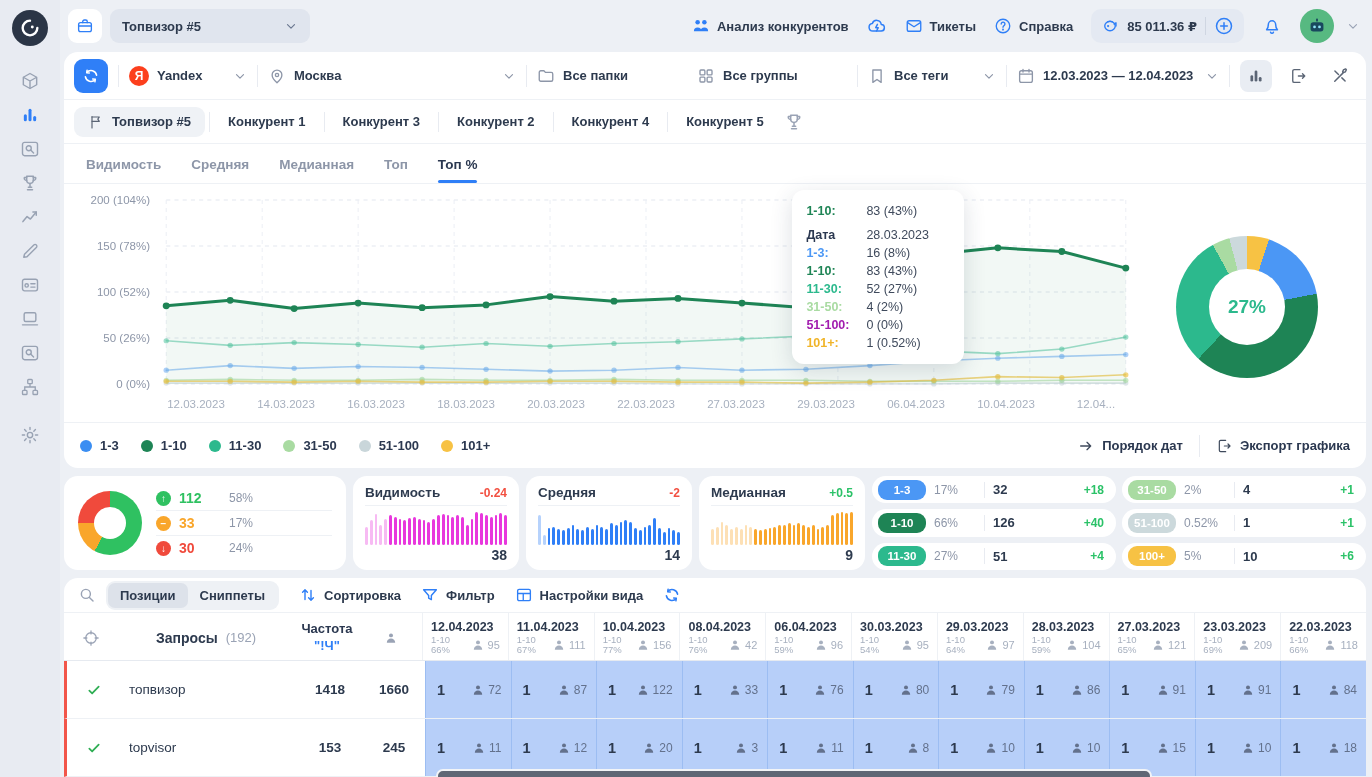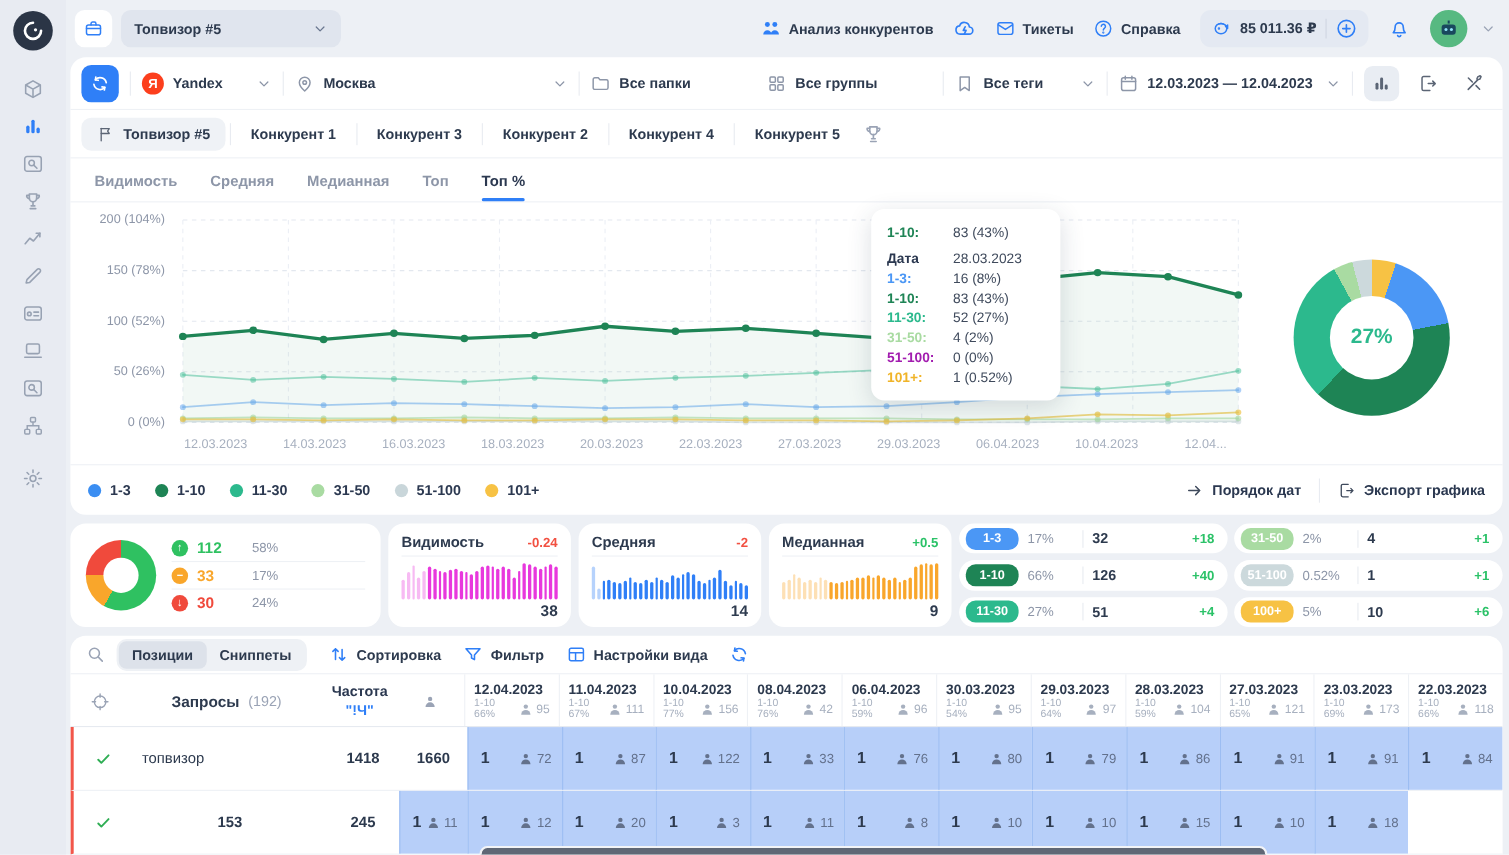--- a/index.html
+++ b/index.html
@@ -1190,21 +1190,21 @@
             </div>
           </div>
           <div class="hcell hdate">
             <span class="d">23.03.2023</span>
             <div class="hsub">
               <div class="rng"><span>1-10</span><br><span>69%</span></div>
               <div class="vis">
                 <svg class="ic s14">
                   <use href="#i-person"></use>
                 </svg>
-                <span>173</span>
+                <span>209</span>
               </div>
             </div>
           </div>
           <div class="hcell hdate">
             <span class="d">22.03.2023</span>
             <div class="hsub">
               <div class="rng"><span>1-10</span><br><span>66%</span></div>
               <div class="vis">
                 <svg class="ic s14">
                   <use href="#i-person"></use>
@@ -1323,20 +1323,21 @@
                 <span>84</span>
               </span>
             </div>
           </div>
           <div class="tgrid trow">
             <div class="cell ck">
               <svg class="ic s16">
                 <use href="#i-check"></use>
               </svg>
             </div>
+            <div class="cell qy">topvisor</div>
             <div class="cell num">153</div>
             <div class="cell num">245</div>
             <div class="cell pos">
               <b>1</b>
               <span class="vis">
                 <svg class="ic s14">
                   <use href="#i-person"></use>
                 </svg>
                 <span>11</span>
               </span>

